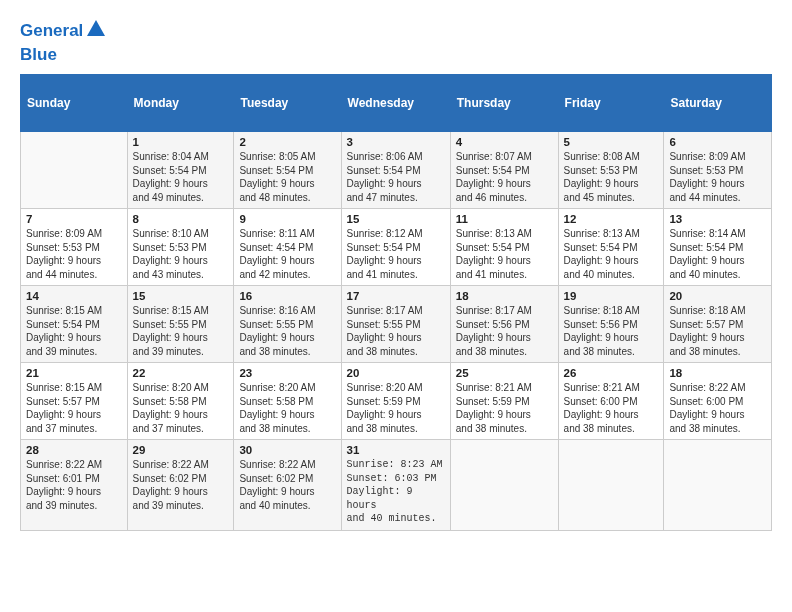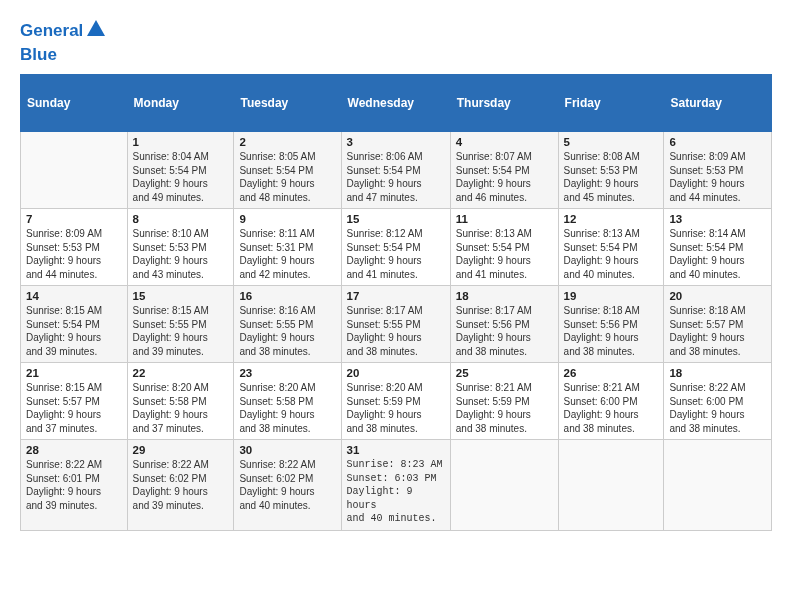--- a/index.html
+++ b/index.html
@@ -175,21 +175,21 @@
           <td>
             <span class="day-num">8</span>
             <div class="day-info" style="white-space: pre-line;">Sunrise: 8:10 AM
 Sunset: 5:53 PM
 Daylight: 9 hours
 and 43 minutes.</div>
           </td>
           <td>
             <span class="day-num">9</span>
             <div class="day-info" style="white-space: pre-line;">Sunrise: 8:11 AM
-Sunset: 5:31 PM
+Sunset: 4:54 PM
 Daylight: 9 hours
 and 42 minutes.</div>
           </td>
           <td>
             <span class="day-num">15</span>
             <div class="day-info" style="white-space: pre-line;">Sunrise: 8:12 AM
 Sunset: 5:54 PM
 Daylight: 9 hours
 and 41 minutes.</div>
           </td>

